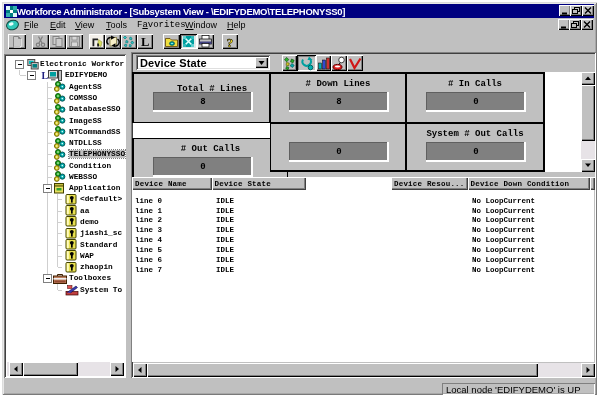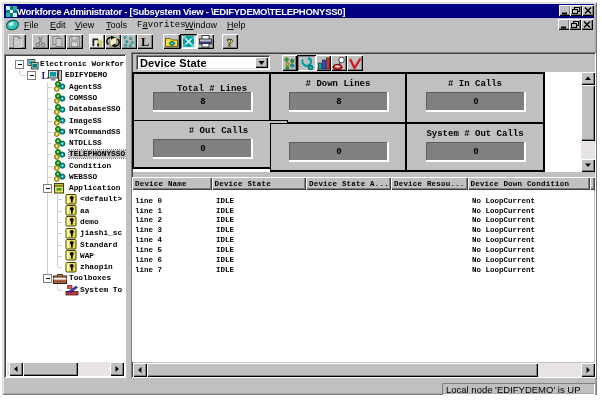--- a/index.html
+++ b/index.html
@@ -496,21 +496,21 @@
    <div class="statbox" style="left:18px;">
         <div class="statval">8</div>
       </div>
  </div>
 <div class="statcell" style="left:406px;top:72px;width:139px;height:51px;border-width:2px 2px 1px 1px;">
    <div class="statlbl" style="top:4.5px;"># In Calls</div>
    <div class="statbox" style="left:19px;">
         <div class="statval">0</div>
       </div>
  </div>
-<div class="statcell" style="left:132px;top:120px;width:156px;height:49px;border-width:1px 1px 2px 2px;padding-left:8px;">
+<div class="statcell" style="left:132px;top:138px;width:156px;height:49px;border-width:1px 1px 2px 2px;">
    <div class="statlbl" style="top:4.5px;"># Out Calls</div>
    <div class="statbox" style="left:19px;">
         <div class="statval">0</div>
       </div>
  </div>
 <div class="statcell" style="left:270px;top:123px;width:136px;height:49px;border-width:1px 1px 2px 1px;">
    <div class="statbox" style="left:18px;">
         <div class="statval">0</div>
       </div>
  </div>
@@ -532,23 +532,20 @@
       </svg>
     </div>
 <div class="sbtn" style="left:581px;top:85px;width:14px;height:56px;"></div>
 
 <div class="abs" style="left:132px;top:177px;width:462px;height:185px;background:#fff;"></div>
 <div class="hcell" style="left:132px;width:79.5px;">
       <span>Device Name</span>
     </div>
 <div class="hcell" style="left:211.5px;width:94.5px;">
       <span>Device State</span>
-    </div>
-<div class="hcell" style="left:306px;width:85px;">
-      <span>Device State A...</span>
     </div>
 <div class="hcell" style="left:391px;width:76.5px;">
       <span>Device Resou...</span>
     </div>
 <div class="hcell" style="left:467.5px;width:122px;">
       <span>Device Down Condition</span>
     </div>
 <div class="hcell" style="left:589.5px;width:5.5px;"></div>
 <div class="tcell">
 <div class="abs" style="left:135px;top:196.6px;">line 0</div>

